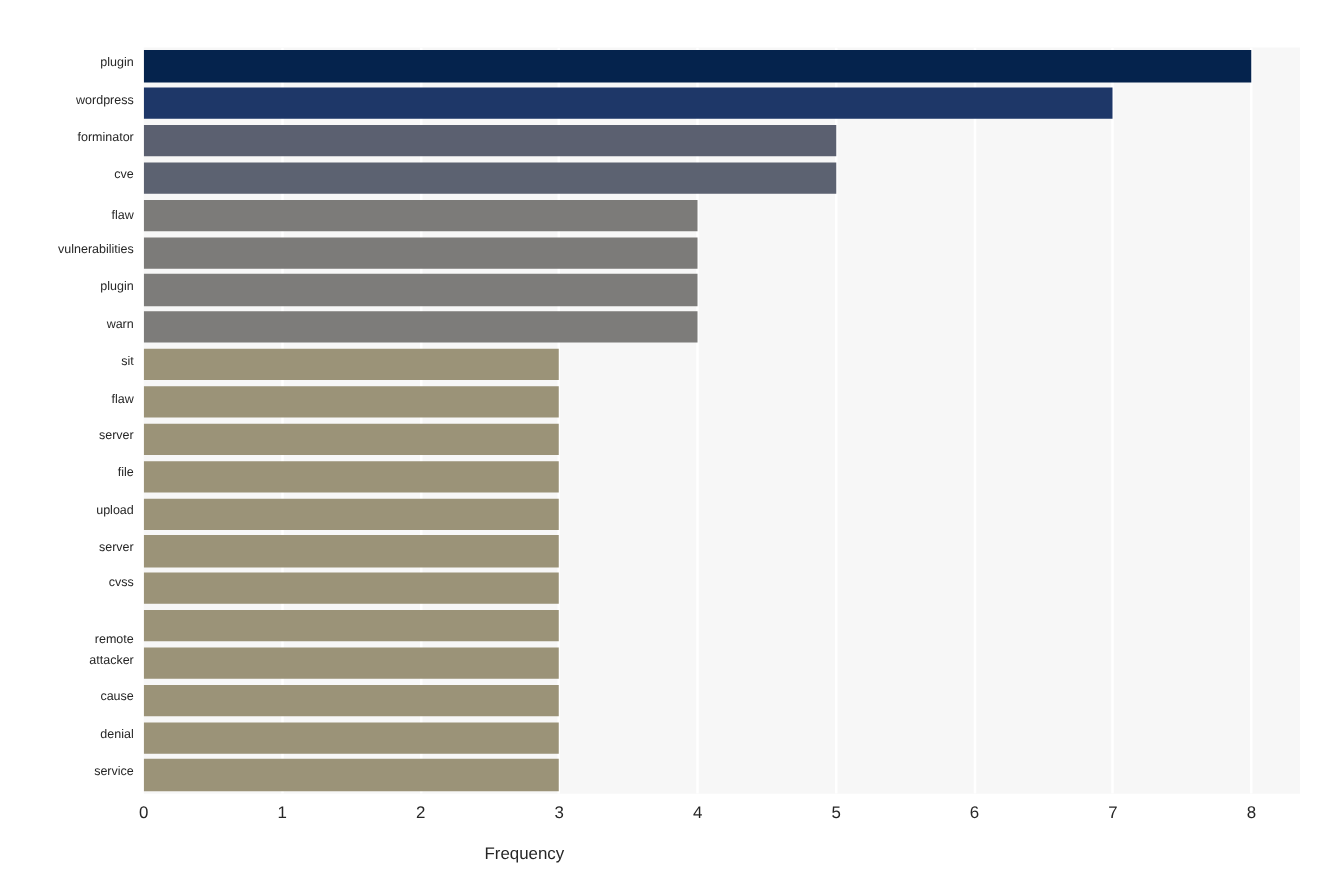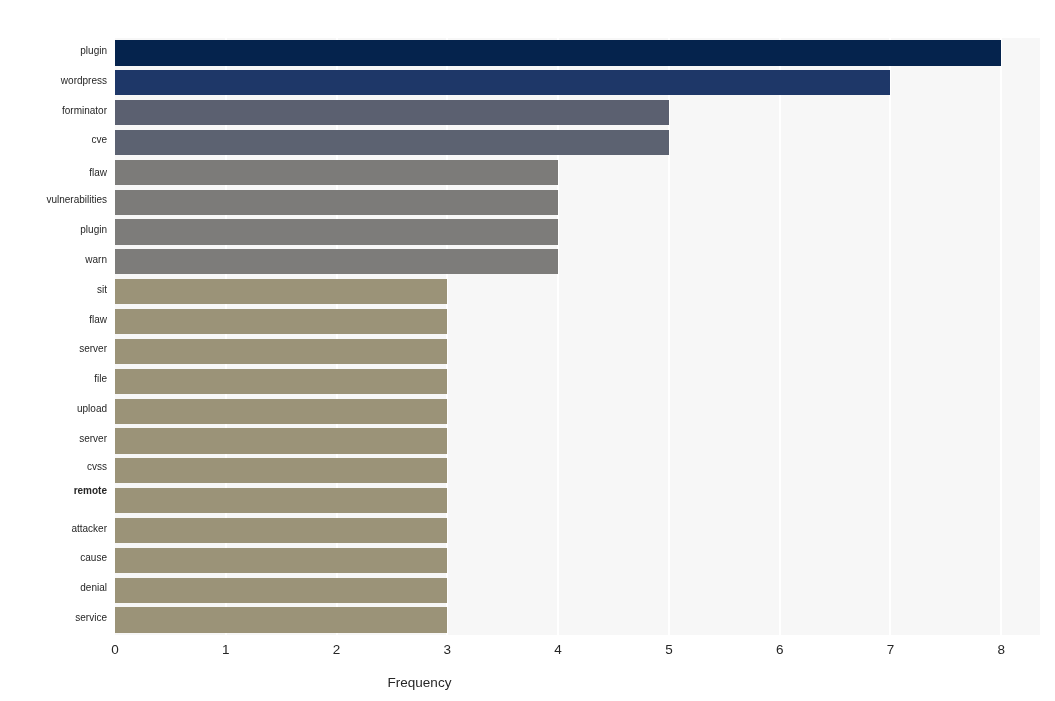--- a/index.html
+++ b/index.html
@@ -214,21 +214,21 @@
       <div class="y-tick-label" style="top: 157.175px;">vulnerabilities</div>
       <div class="y-tick-label" style="top: 187.025px;">plugin</div>
       <div class="y-tick-label" style="top: 216.875px;">warn</div>
       <div class="y-tick-label" style="top: 246.725px;">sit</div>
       <div class="y-tick-label" style="top: 276.575px;">flaw</div>
       <div class="y-tick-label" style="top: 306.425px;">server</div>
       <div class="y-tick-label" style="top: 336.275px; margin-left: 48px;">file</div>
       <div class="y-tick-label" style="top: 366.125px;">upload</div>
       <div class="y-tick-label" style="top: 395.975px; padding-left: 12px;">server</div>
       <div class="y-tick-label" style="top: 424px;">cvss</div>
-      <div class="y-tick-label" style="top: 448px; font-weight: bold;">remote</div>
+      <div class="y-tick-label" style="top: 469px;">remote</div>
       <div class="y-tick-label" style="top: 485.525px;">attacker</div>
       <div class="y-tick-label" style="top: 515.375px;">cause</div>
       <div class="y-tick-label" style="top: 545.225px;">denial</div>
       <div class="y-tick-label" style="top: 575.075px;">service</div>
     </div>
 
   <div id="x-axis-labels">
       <div class="x-tick-label" style="left: 0px;">0</div>
       <div class="x-tick-label" style="left: 110.778px;">1</div>
       <div class="x-tick-label" style="left: 221.557px;">2</div>

